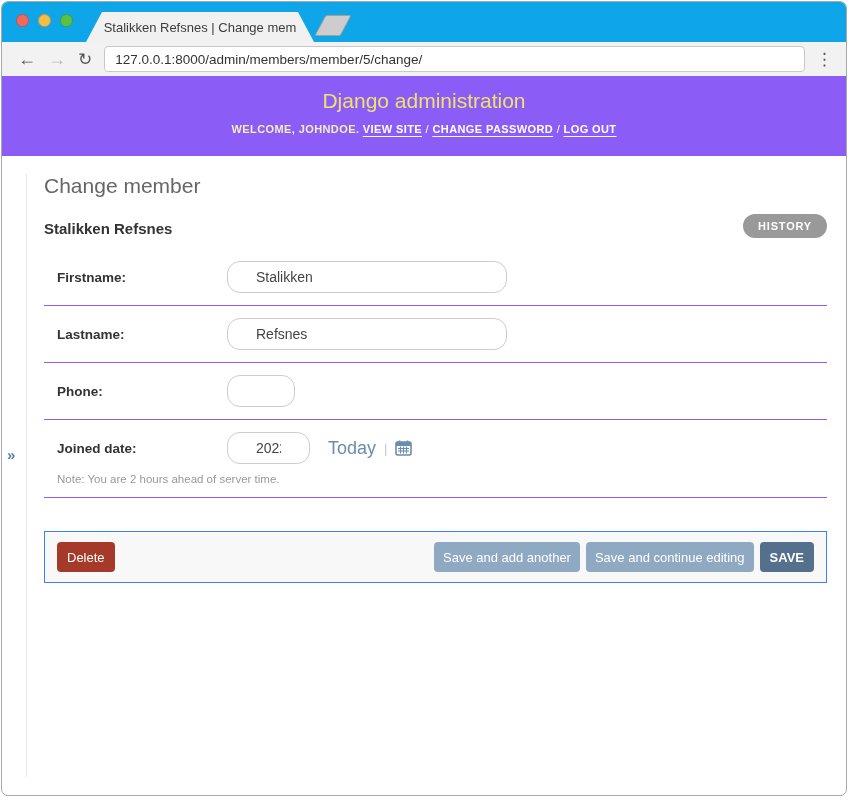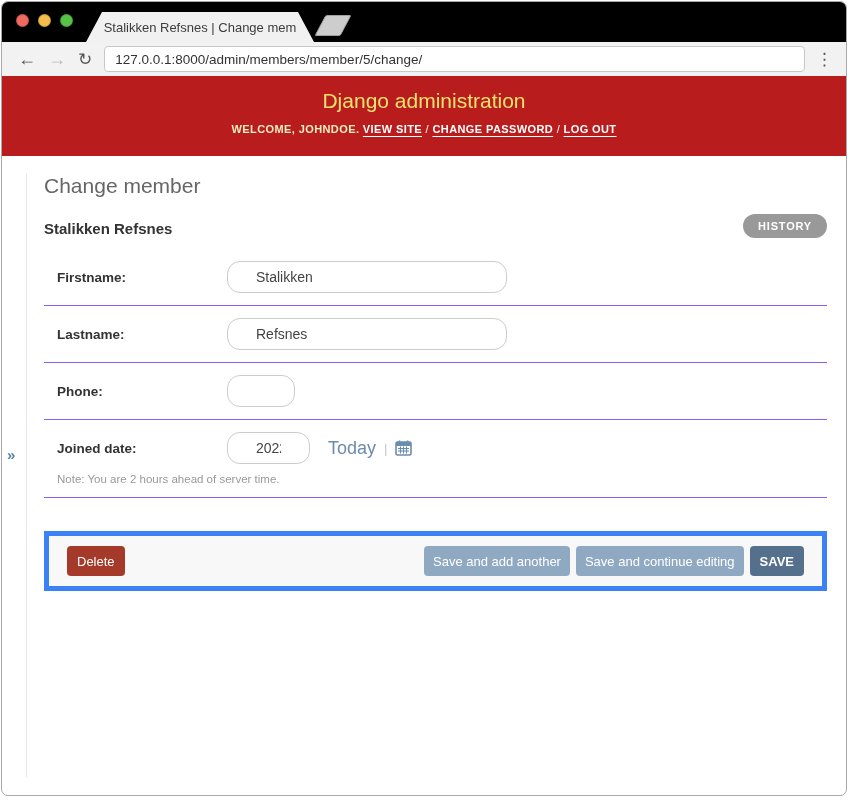--- a/index.html
+++ b/index.html
@@ -3,21 +3,21 @@
 <meta charset="utf-8">
 <style>
   * { margin:0; padding:0; box-sizing:border-box; }
   html,body { width:850px; height:800px; background:#fff; font-family:"Liberation Sans", sans-serif; }
   body { position:relative; overflow:hidden; }
 
   .window { position:absolute; left:1px; top:1px; width:846px; height:795px;
             border:1px solid #a8a8a8; border-radius:7px; overflow:hidden; background:#fff; }
 
   
-  .tabstrip { position:relative; height:40px; background:#000000;padding-left:21px; }
+  .tabstrip { position:relative; height:40px; background:#0ea5e9;padding-left:21px; }
   .traffic-lights { position:absolute; left:14px; top:12px; display:flex; gap:9px; }
   .tl { width:13px; height:13px; border-radius:50%; border:1px solid rgba(0,0,0,.18); }
   .tl-red { background:#ee6a5e; } .tl-yellow { background:#f5bd4b; } .tl-green { background:#57c346; }
 
   .tab { position:absolute; left:84px; bottom:0; width:228px; height:30px; background:#f1f1f1;
          clip-path:polygon(16px 0%, calc(100% - 16px) 0%, 100% 100%, 0% 100%);
          filter:drop-shadow(0 0 1px #909090);
          display:flex; align-items:center; justify-content:center; }
   .tab-title { font-size:13px; color:#3c3c3c; white-space:nowrap; }
   .newtab { position:absolute; left:318px; bottom:6px; width:26px; height:21px; background:#cdcdcd;
@@ -27,21 +27,21 @@
   .nav-btn { font-size:18px; line-height:1; padding:0 6px; color:#545454; cursor:pointer; }
   .nav-btn.disabled { color:#bdbdbd; }
   .reload { font-size:17px; }
   .url-bar { flex:1; height:26px; background:#fff; border:1px solid #c8c8c8; border-radius:4px;
              margin:0 8px 0 6px; display:flex; align-items:center; }
   .url-bar input { width:100%; border:none; outline:none; background:transparent;
                    font-size:13.5px; color:#333; padding:0 10px; font-family:"Liberation Sans", sans-serif; }
   .menu-btn { font-size:17px; color:#555; padding:0 3px; cursor:pointer; letter-spacing:0; }
 
   
-  .admin-header { height:80px; background:#b91c1c; text-align:center; }
+  .admin-header { height:80px; background:#8b5cf6; text-align:center; }
   .site-title { padding-top:13px; font-size:21px; font-weight:400; color:#eee26f; }
   .user-tools { margin-top:10px; font-size:11px; font-weight:700; letter-spacing:.4px; color:#f3eec2; }
   .user-tools a { color:#fff; text-decoration:underline; text-underline-offset:3px; cursor:pointer; }
   .user-tools .sep { color:#fff; font-weight:400; }
 
   .breadcrumbs { height:37px; background:#8fafcb; line-height:37px; padding-left:42px; font-size:14px; }
   .breadcrumbs a { color:#fff; text-decoration:none; cursor:pointer; }
   .breadcrumbs .bc-sep { color:#c7d6e4; padding:0 7px; }
   .breadcrumbs .bc-current { color:#ccd8e3; }
 
@@ -65,21 +65,21 @@
   .f-label { width:170px; font-size:13.5px; font-weight:700; color:#333; }
   .ti { height:32px; border:1px solid #ccc; border-radius:13px; font-size:14px; color:#444;
         padding:0 28px; outline:none; font-family:"Liberation Sans", sans-serif; }
   .ti-wide { width:280px; } .ti-phone { width:68px; } .ti-date { width:83px; }
   .date-extras { display:flex; align-items:center; margin-left:18px; gap:8px; }
   .today-link { color:#6b8cae; font-size:18px; text-decoration:none; cursor:pointer; }
   .pipe { color:#c5c5c5; font-size:13px; }
   .cal-icon { cursor:pointer; display:inline-flex; }
   .tz-note { font-size:11.5px; color:#999; margin-top:9px; }
 
-  .submit-row { margin-top:33px; background:#f8f8f8; border:5px solid #3b82f6; padding:10px 18px;
+  .submit-row { margin-top:33px; background:#f8f8f8; border:1px solid #3b82f6; padding:10px 12px;
                 display:flex; align-items:center; }
   .btn { border:none; height:30px; border-radius:4px; color:#fff; font-size:13px; cursor:pointer;
          font-family:"Liberation Sans", sans-serif; }
   .btn-delete { background:#a5392a; padding:0 10px; }
   .spacer { flex:1; }
   .btn-blue { background:#8ea9c1; padding:0 9px; margin-left:6px; }
   .btn-save { background:#55708d; padding:0 10px; margin-left:6px; font-weight:700; }
 </style>
 </head>
 <body>

